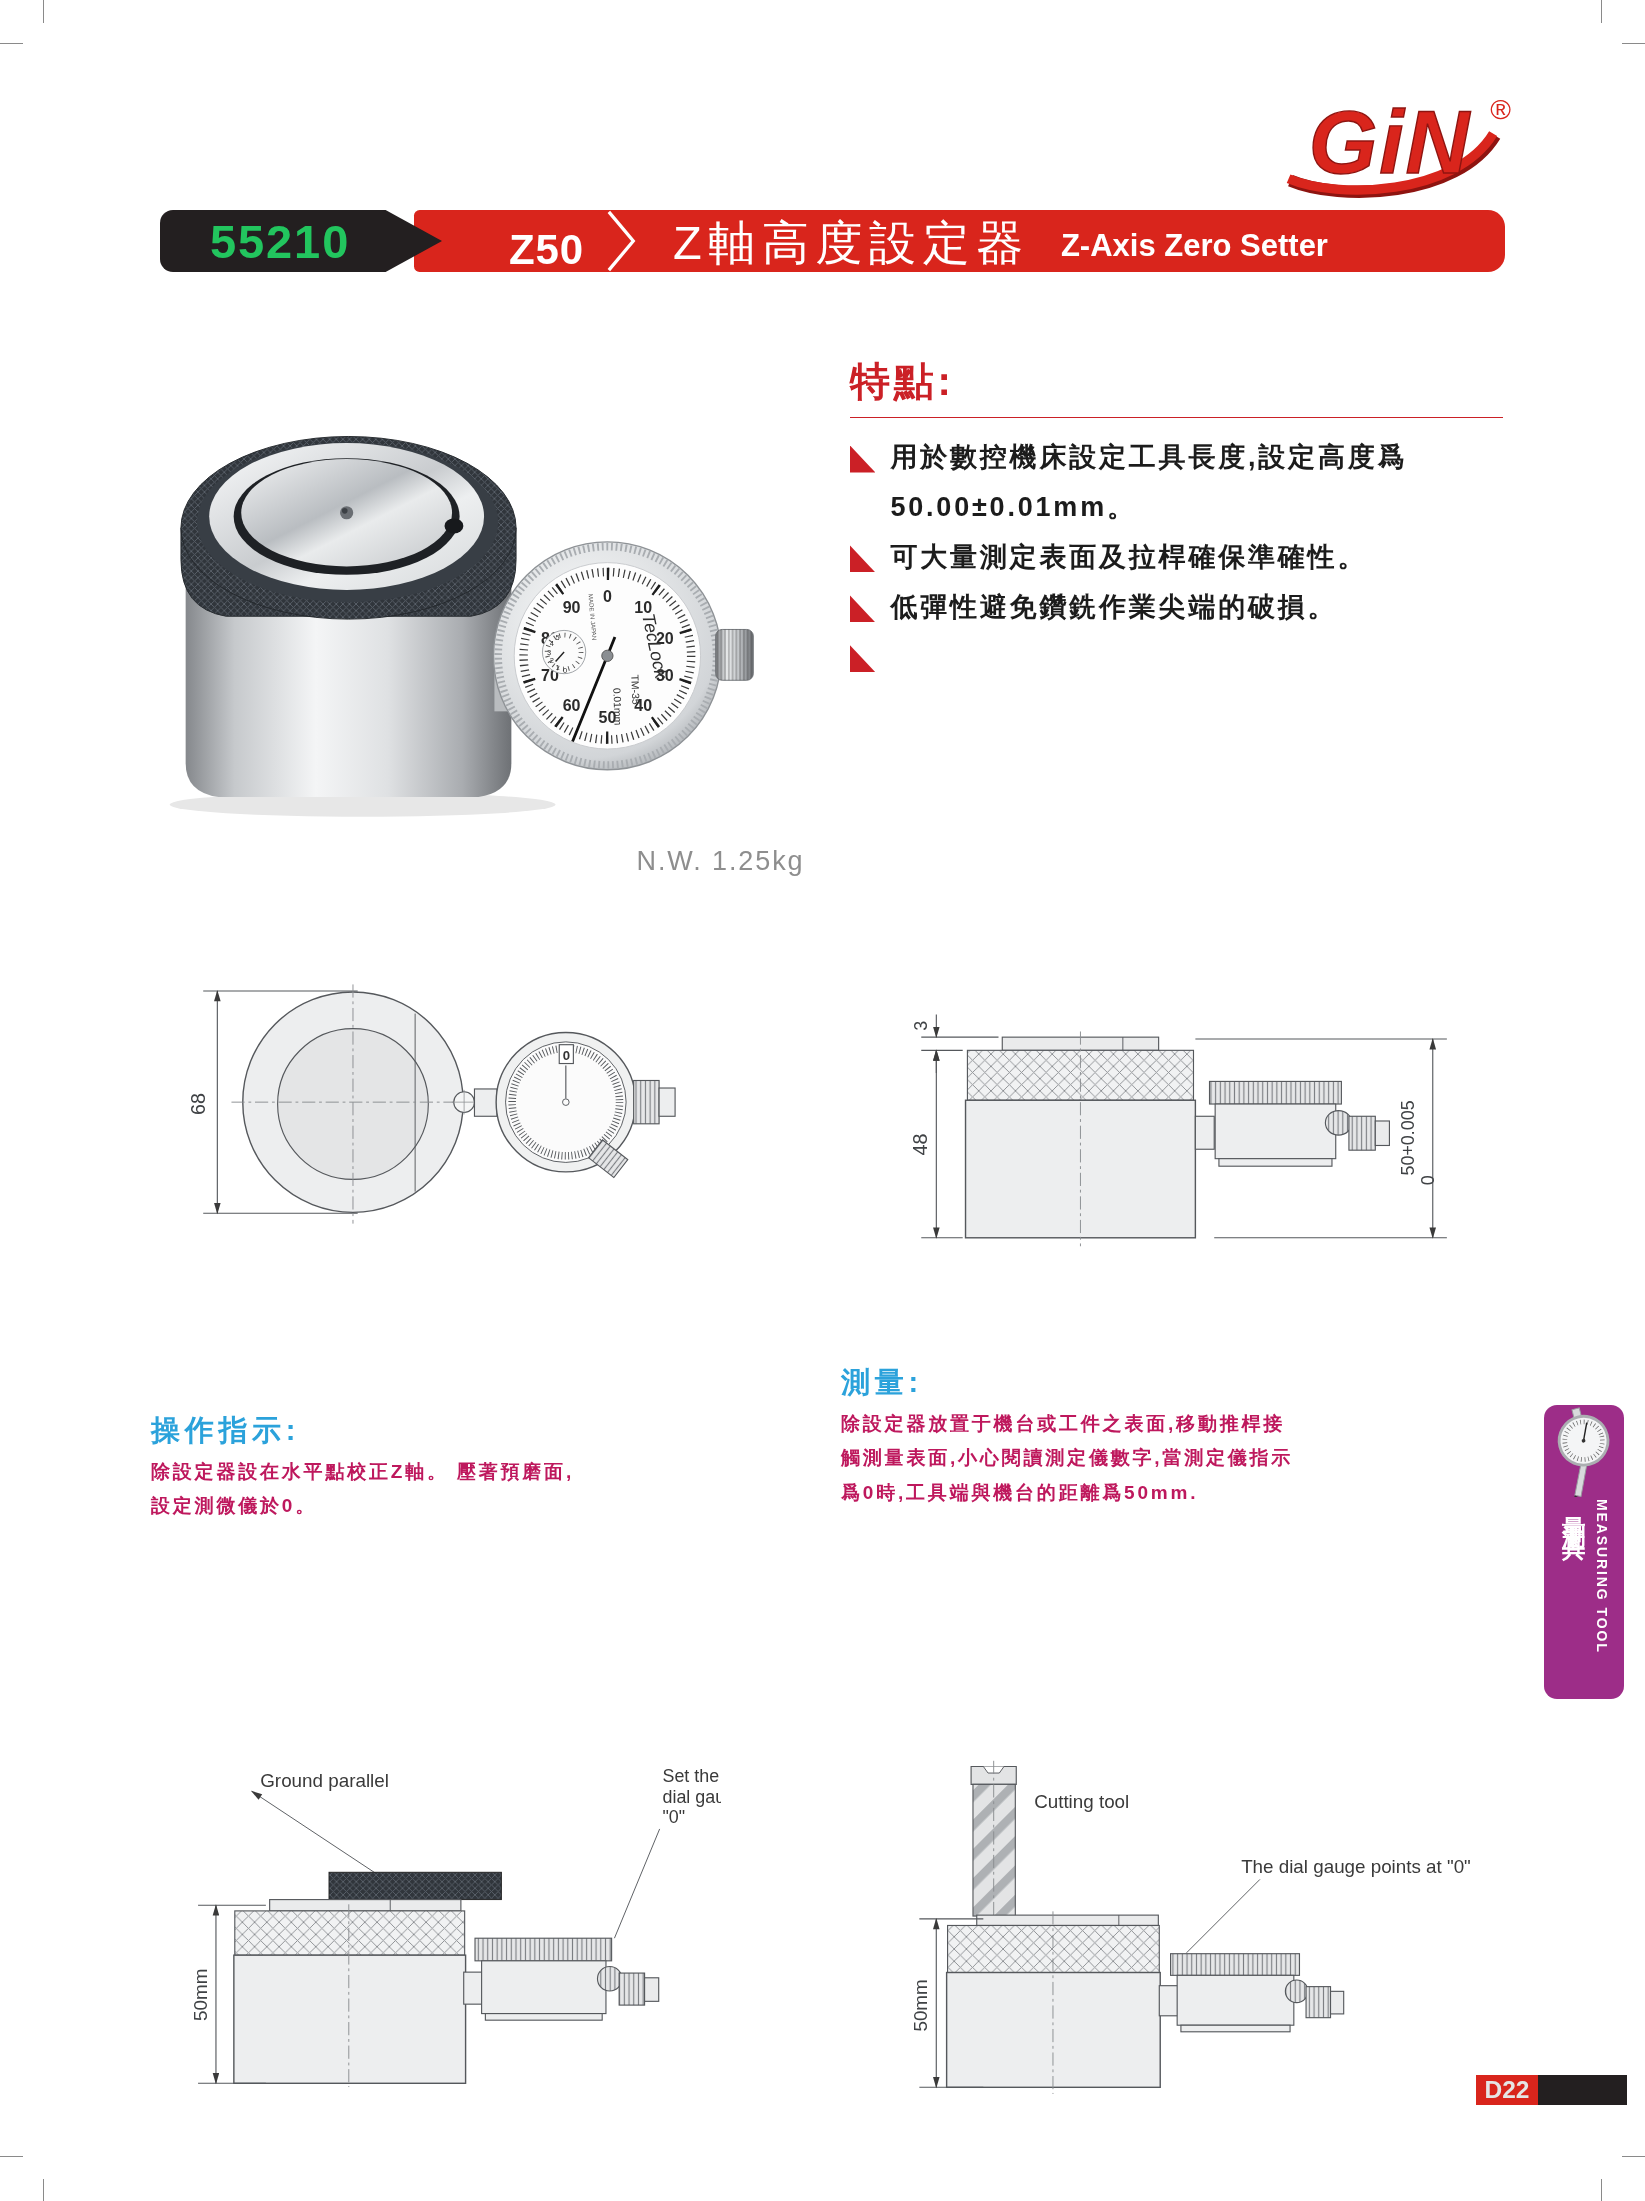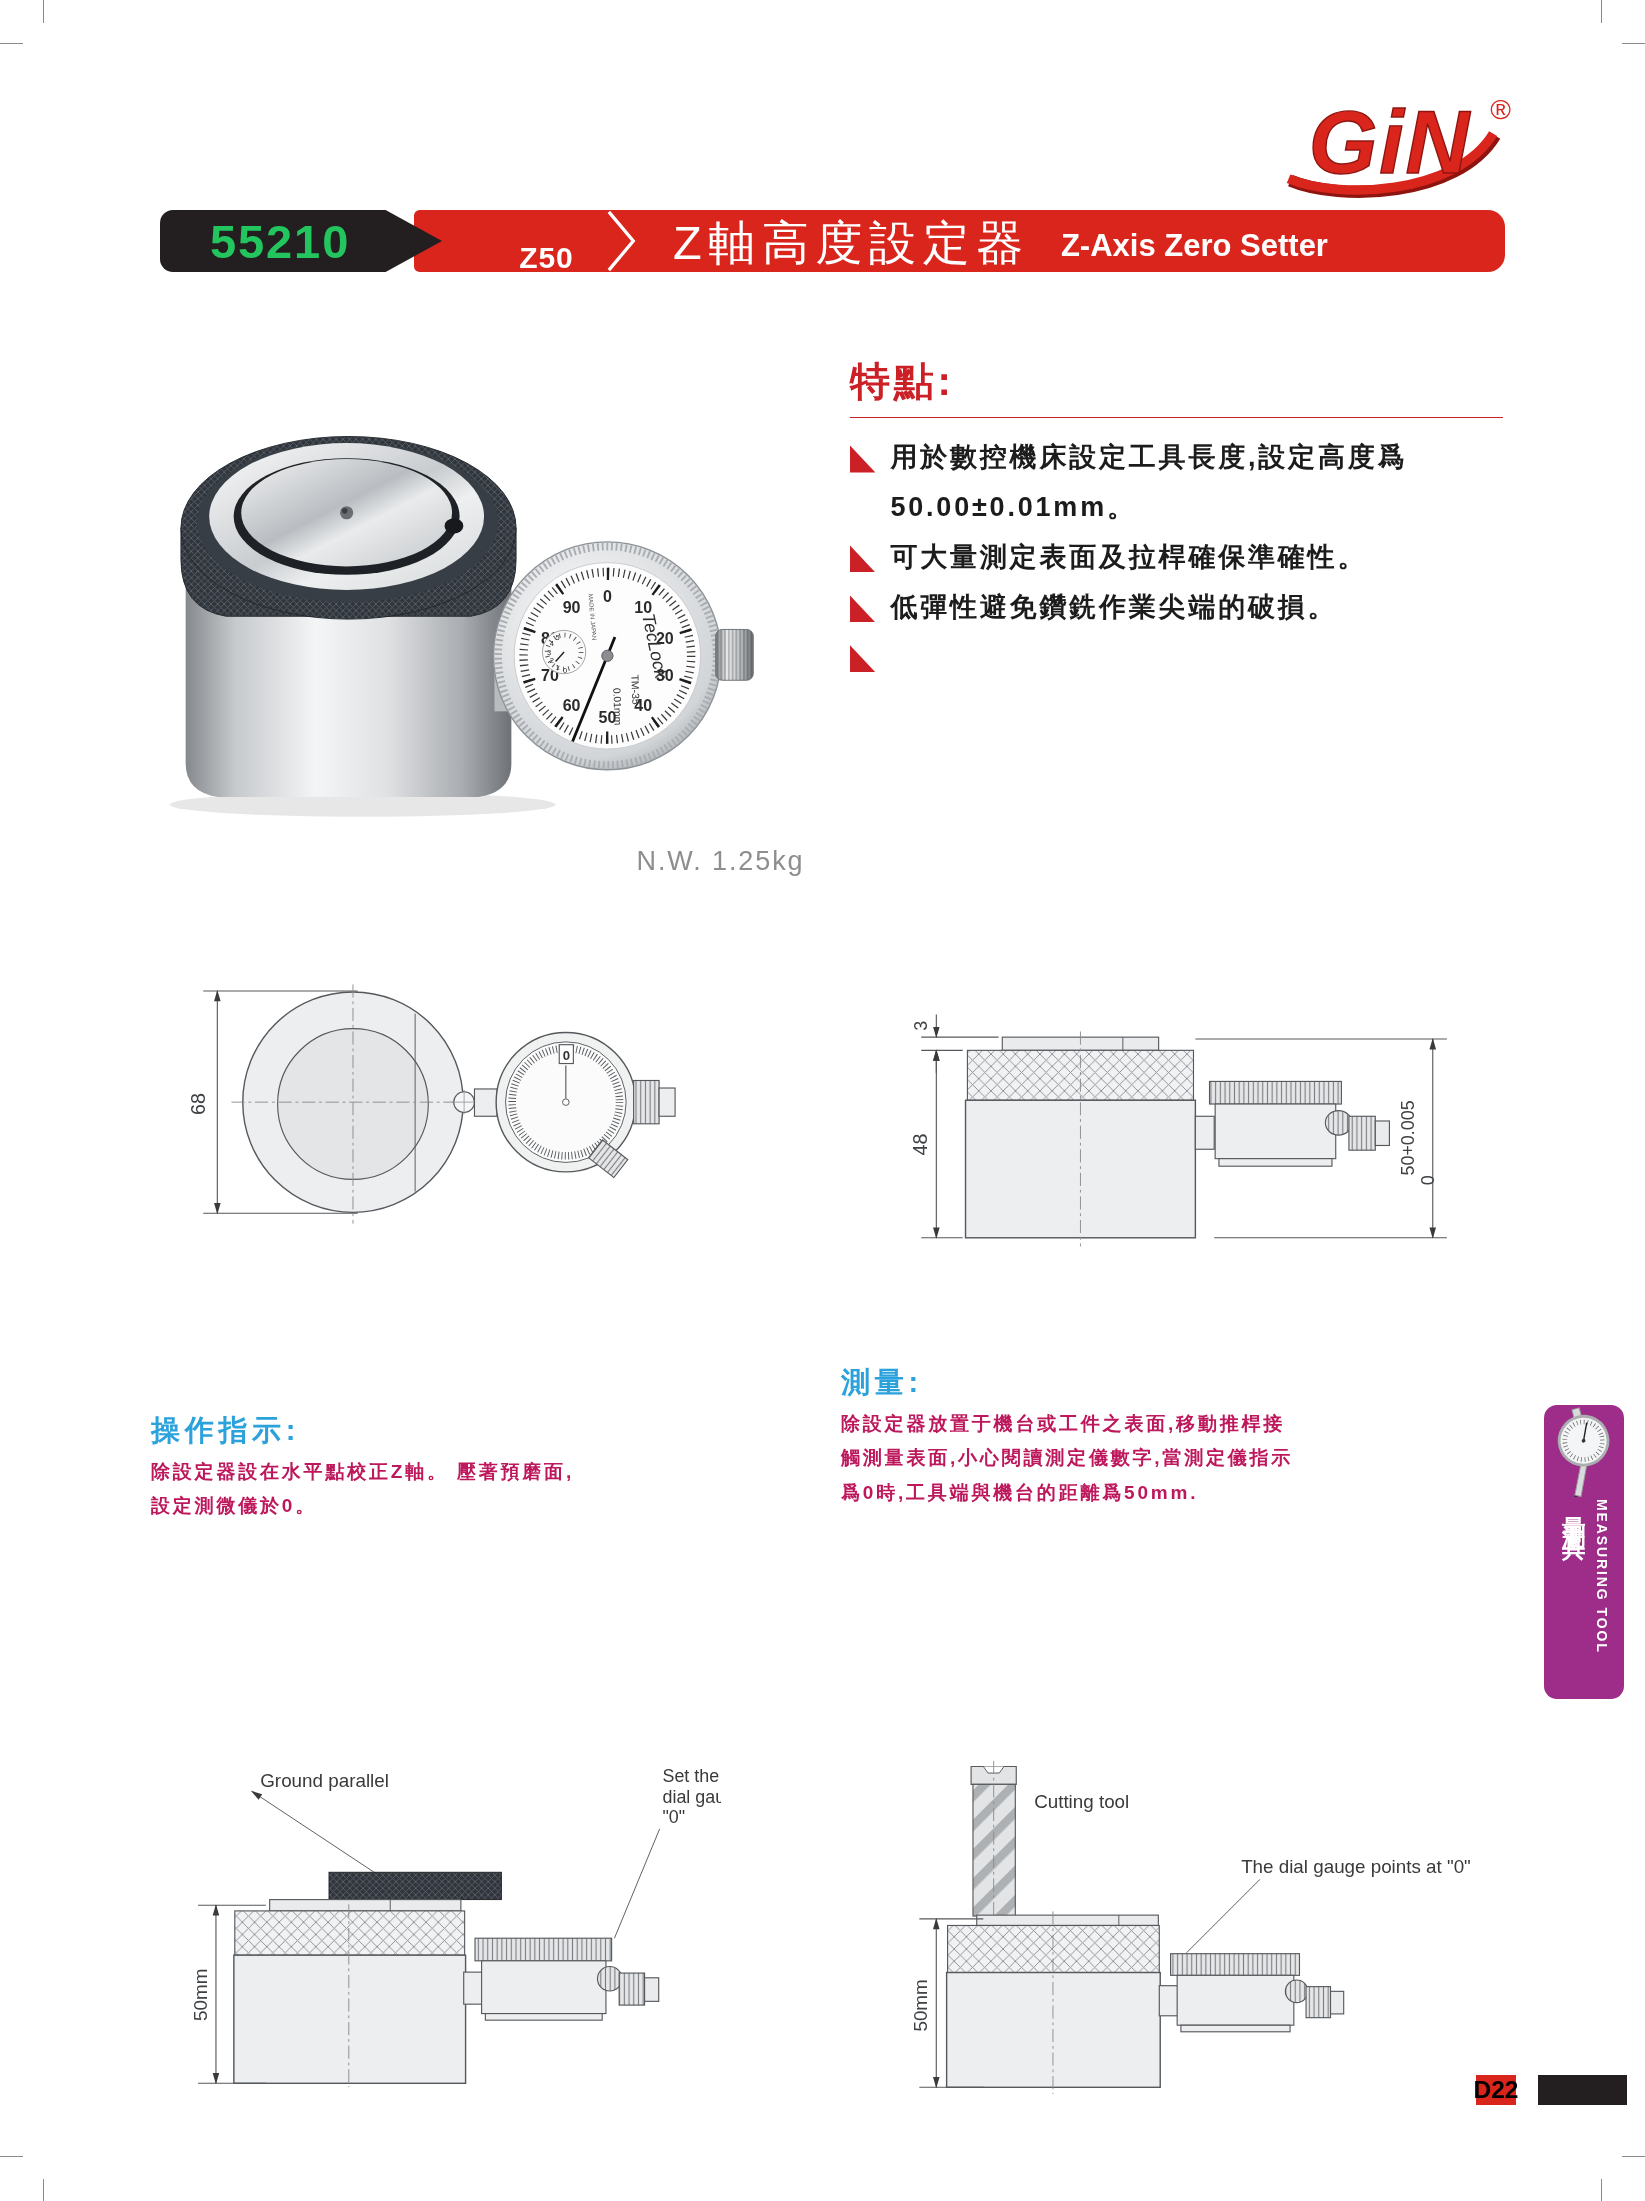--- a/index.html
+++ b/index.html
@@ -8,21 +8,21 @@
   .abs{position:absolute;}
   .crop{position:absolute;background:#8a8a8a;}
   
   .hdr{position:absolute;left:160px;top:210px;width:1345px;height:62px;}
   .hdr-red{position:absolute;left:254px;right:0;top:0;bottom:0;background:#D9251C;border-radius:5.6px 17px 17px 5.6px;}
   .hdr-black{position:absolute;left:0;top:0;bottom:0;width:282px;background:#231F20;
              border-radius:13px 0 0 13px;clip-path:polygon(0 0,80% 0,100% 50%,80% 100%,0 100%);
              display:flex;align-items:center;justify-content:flex-start;}
   .hdr-code{color:#22c55e;font-size:47px;font-weight:bold;letter-spacing:1.9px;padding-left:50px;}
   .hdr-model{position:absolute;left:330px;top:0;height:80px;width:113px;display:flex;align-items:center;justify-content:center;
-             color:#fff;font-size:30px;font-weight:bold;letter-spacing:0.9px;margin-top:8px;}
+             color:#fff;font-size:42px;font-weight:bold;letter-spacing:0.9px;}
   .hdr-chev{position:absolute;left:443px;top:0;}
   .hdr-titles{position:absolute;left:513px;top:0;height:62px;display:flex;align-items:flex-end;gap:31px;}
   .hdr-zh{color:#fff;font-size:47px;letter-spacing:6.6px;line-height:58px;white-space:nowrap;}
   .hdr-en{color:#fff;font-size:31px;font-weight:bold;line-height:53px;white-space:nowrap;}
   
   .features{position:absolute;left:850px;top:354px;width:653px;}
   .features h2{margin:0 0 7.5px 0;font-size:40px;font-weight:bold;color:#CB2026;letter-spacing:3.8px;}
   .features .rule{height:1.9px;background:#CB2026;margin:0 0 15px 0;}
   .feat{display:flex;gap:15px;margin:0;}
   .tri{flex:0 0 auto;width:25.4px;height:27px;background:#CB2026;clip-path:polygon(0 0,0 100%,100% 100%);margin-top:12.2px;}
@@ -33,21 +33,21 @@
   .opsec{position:absolute;}
   .opsec h3{margin:0 0 3.8px 0;font-size:29px;font-weight:bold;color:#2BA2DB;letter-spacing:4.7px;}
   .opsec p{margin:0;font-size:19px;font-weight:700;letter-spacing:2.8px;line-height:1.82;white-space:pre-line;color:#be185d;}
   
   .tab{position:absolute;left:1544px;top:1405px;width:80px;height:294px;background:#9D2D88;border-radius:13px;
        display:flex;flex-direction:column;align-items:center;}
   .tab-labels{display:flex;flex-direction:row;gap:4.7px;margin-top:1.9px;}
   .tab-zh{writing-mode:vertical-rl;color:#fff;font-size:23.5px;font-weight:bold;letter-spacing:6.6px;}
   .tab-en{writing-mode:vertical-rl;color:#fff;font-size:14px;font-weight:bold;letter-spacing:1.9px;}
   
-  .pgred{position:absolute;left:1476px;top:2075px;width:40px;height:30px;background:#D9251C;color:#000000;
+  .pgred{position:absolute;left:1476px;top:2075px;width:62px;height:30px;background:#D9251C;color:#e5e5e5;
          font-size:24.5px;font-weight:bold;display:flex;align-items:center;justify-content:center;}
   .pgblack{position:absolute;left:1538px;top:2075px;width:89px;height:30px;background:#231F20;}
   svg text{font-family:"Liberation Sans",sans-serif;}
 </style>
 </head>
 <body>
 
 <div id="page">
 
   <svg width="0" height="0" style="position:absolute">

